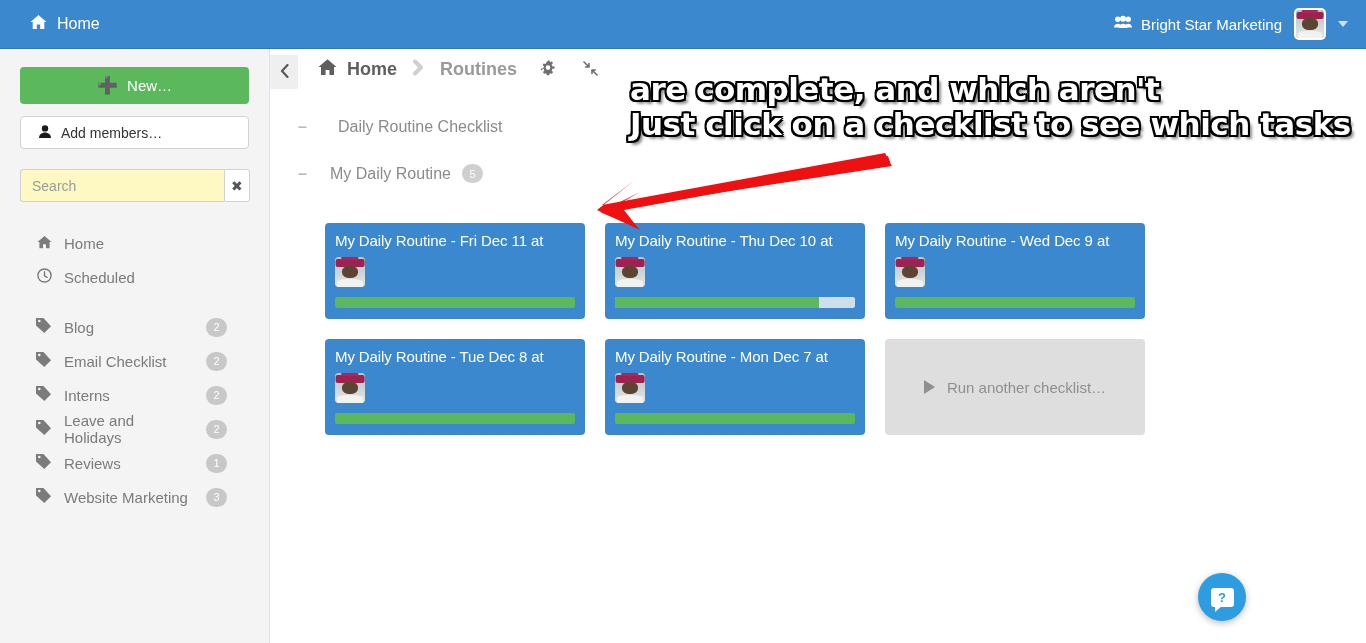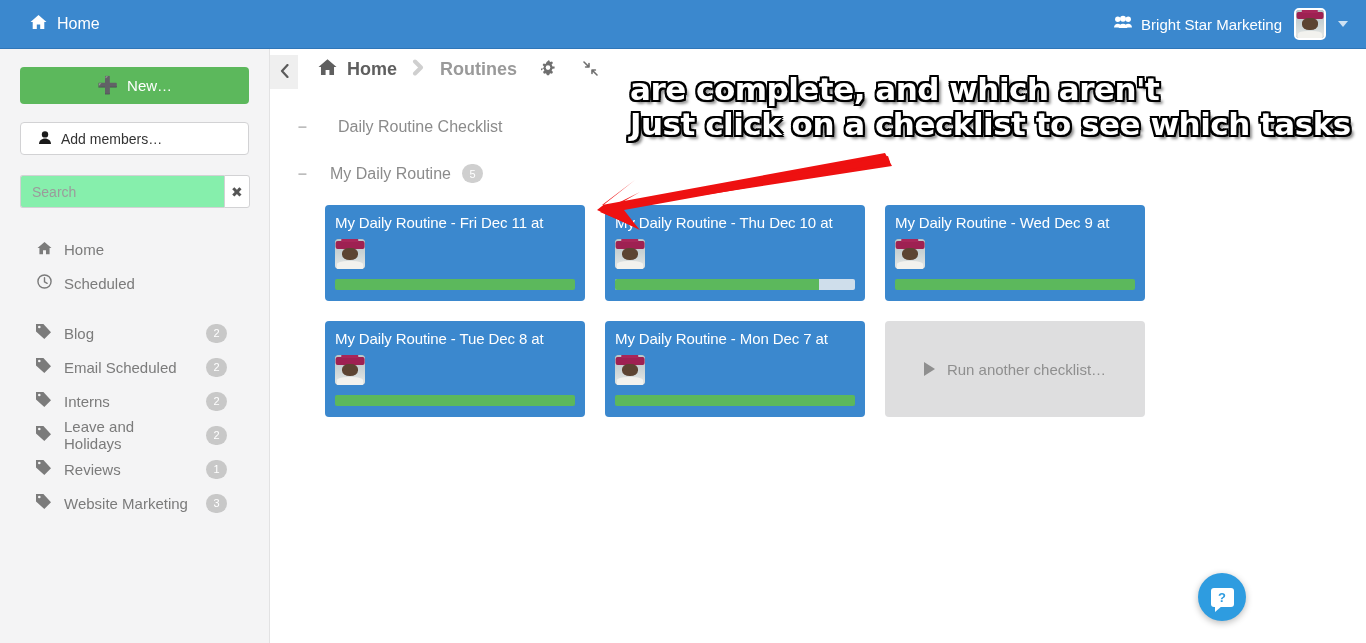--- a/index.html
+++ b/index.html
@@ -45,30 +45,30 @@
     position: absolute; left: 0; top: 49px; width: 270px; height: 594px;
     background: #f4f4f5; border-right: 1px solid #e2e2e3; padding: 18px 20px 0 20px;
   }
   .btn-new {
     width: 229px; height: 37px; background: #5cb85c; border: none; border-radius: 4px;
     color: #ffffff; font-size: 15px; display: flex; align-items: center;
     justify-content: center; gap: 9px; cursor: pointer; font-family: inherit;
   }
   .plus-icon { font-size: 17px; font-weight: bold; line-height: 1; }
   .btn-add-members {
-    width: 229px; height: 33px; margin-top: 18px; background: #ffffff;
+    width: 229px; height: 33px; margin-top: 12px; background: #ffffff;
     border: 1px solid #d2d2d4; border-radius: 4px; color: #333333; font-size: 14px;
     display: flex; align-items: center; padding-left: 18px; gap: 10px;
     cursor: pointer; font-family: inherit;
   }
   .person-icon { font-size: 13px; color: #1a1a1a; }
   .search-row { display: flex; margin-top: 20px; width: 229px; height: 33px; }
   .search-input {
     flex: 1; border: 1px solid #d2d2d4; border-right: none; border-radius: 3px 0 0 3px;
-    padding: 0 11px; font-size: 14px; color: #555; background: #86efac;
+    padding: 0 11px; font-size: 14px; color: #555; background: #fef9c3;
     font-family: inherit; outline: none;
   }
   .search-input::placeholder { color: #9b9b9b; }
   .search-clear {
     width: 40px; background: #ffffff; border: 1px solid #d2d2d4; border-radius: 0 3px 3px 0;
     color: #555; font-size: 14px; cursor: pointer; display: flex;
     align-items: center; justify-content: center; font-family: inherit;
   }
   .nav-list { margin-top: 24px; }
   .nav-item {
@@ -106,21 +106,21 @@
     font-weight: bold; line-height: 1;
   }
   .tree-label { color: #8b8b8b; font-size: 16px; }
   .tree-badge {
     min-width: 21px; height: 19px; border-radius: 10px; background: #cfcfcf;
     color: #ffffff; font-size: 11px; display: inline-flex; align-items: center;
     justify-content: center; margin-left: 11px; padding: 0 6px;
   }
 
   
-  .cards { position: absolute; left: 325px; top: 205px; }
+  .cards { position: absolute; left: 325px; top: 223px; }
   .card-row { display: flex; gap: 20px; margin-bottom: 20px; }
   .card {
     width: 260px; height: 96px; background: #3b88ce; border-radius: 4px;
     padding: 9px 10px 0 10px; position: relative; cursor: pointer;
   }
   .card-title {
     color: #ffffff; font-size: 15px; white-space: nowrap; overflow: hidden;
     letter-spacing: -0.1px;
   }
   .card-avatar {
@@ -262,21 +262,21 @@
         </span>
         <span class="nav-label">Blog</span>
         <span class="nav-badge">2</span>
       </div>
       <div class="nav-item">
         <span class="nav-ico">
           <svg width="16" height="15" viewBox="0 0 16 15" aria-hidden="true">
             <path fill="#7b7b7b" d="M7.4 0H0v7.4L8.3 15 15 8.3zM3.3 4.3a1.3 1.3 0 1 1 0-2.6 1.3 1.3 0 0 1 0 2.6z"></path>
           </svg>
         </span>
-        <span class="nav-label">Email Scheduled</span>
+        <span class="nav-label">Email Checklist</span>
         <span class="nav-badge">2</span>
       </div>
       <div class="nav-item">
         <span class="nav-ico">
           <svg width="16" height="15" viewBox="0 0 16 15" aria-hidden="true">
             <path fill="#7b7b7b" d="M7.4 0H0v7.4L8.3 15 15 8.3zM3.3 4.3a1.3 1.3 0 1 1 0-2.6 1.3 1.3 0 0 1 0 2.6z"></path>
           </svg>
         </span>
         <span class="nav-label">Interns</span>
         <span class="nav-badge">2</span>

